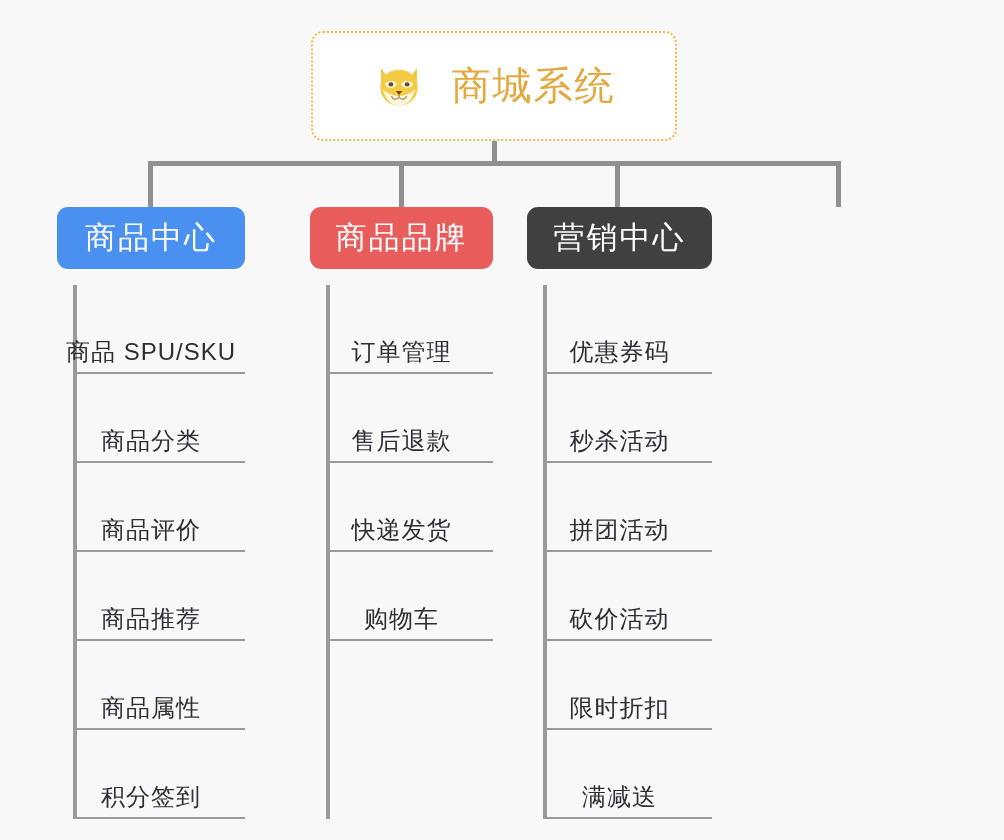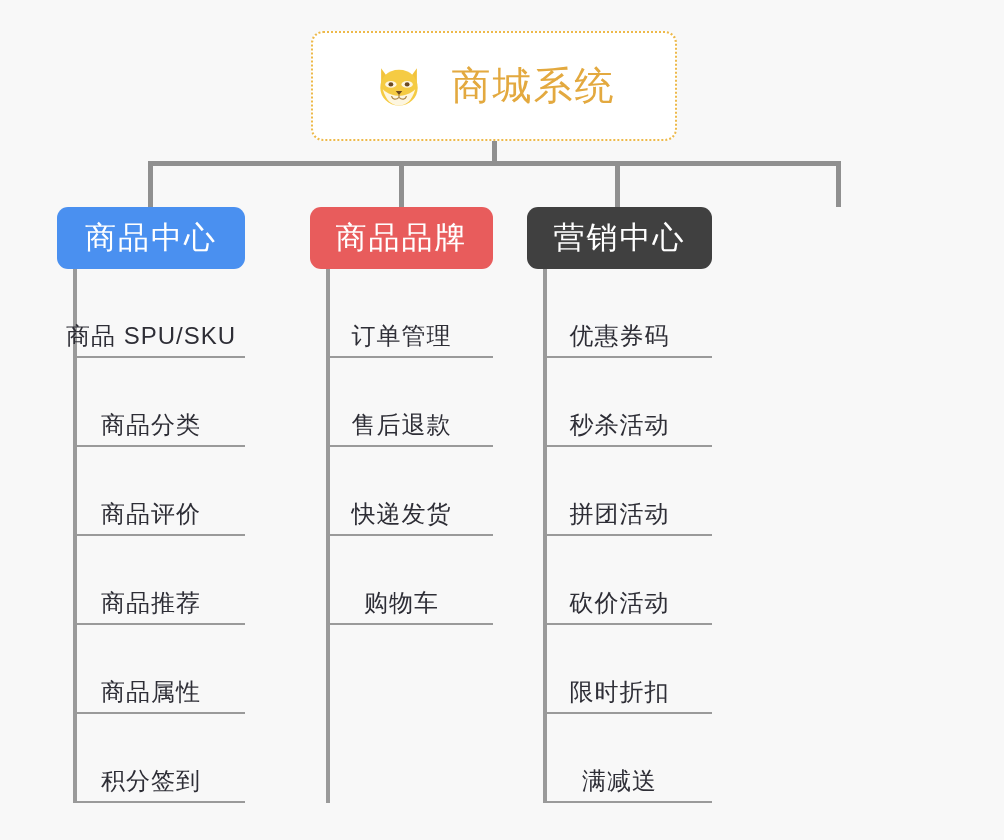--- a/index.html
+++ b/index.html
@@ -89,21 +89,21 @@
     justify-content: center;
     color: #ffffff;
     font-size: 31px;
     letter-spacing: 2px;
     white-space: nowrap;
   }
 
   
   .col-body {
     position: relative;
-    margin-top: 0;
+    margin-top: 16px;
   }
   .trunk {
     position: absolute;
     left: 16px;
     top: 0;
     width: 4px;
     background: #9a9a9a;
   }
   .leaf-item {
     position: relative;

